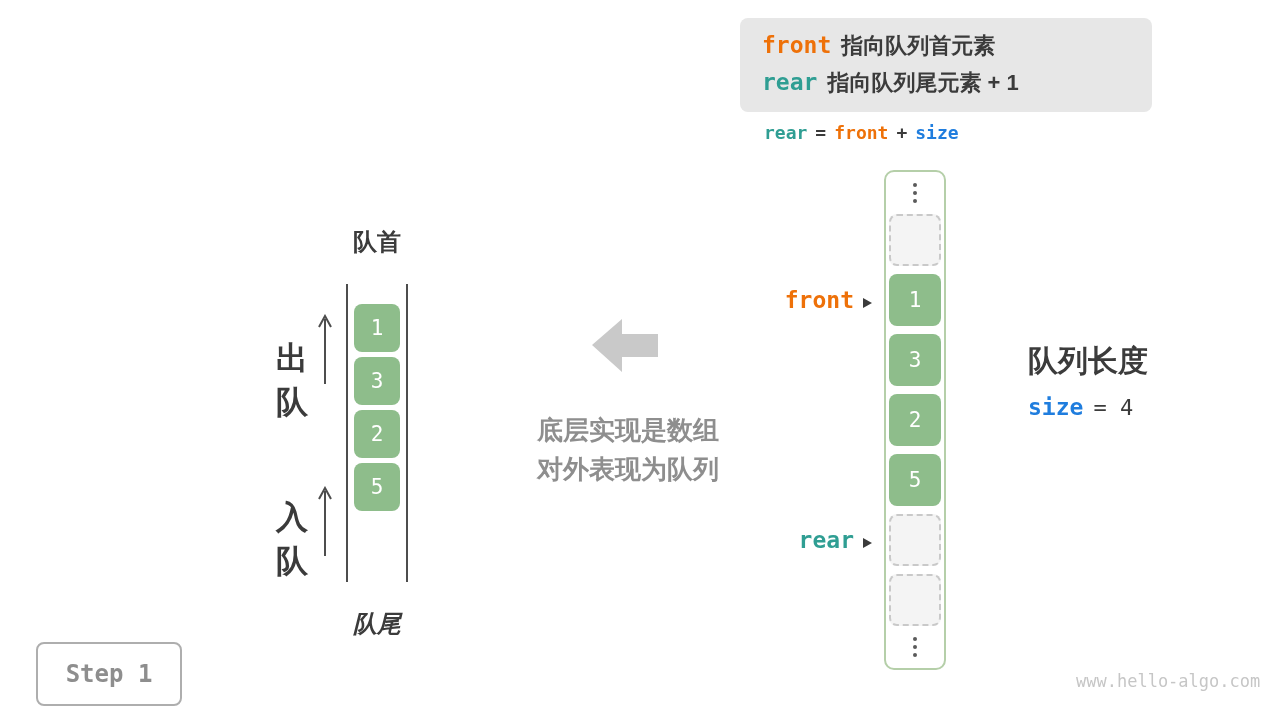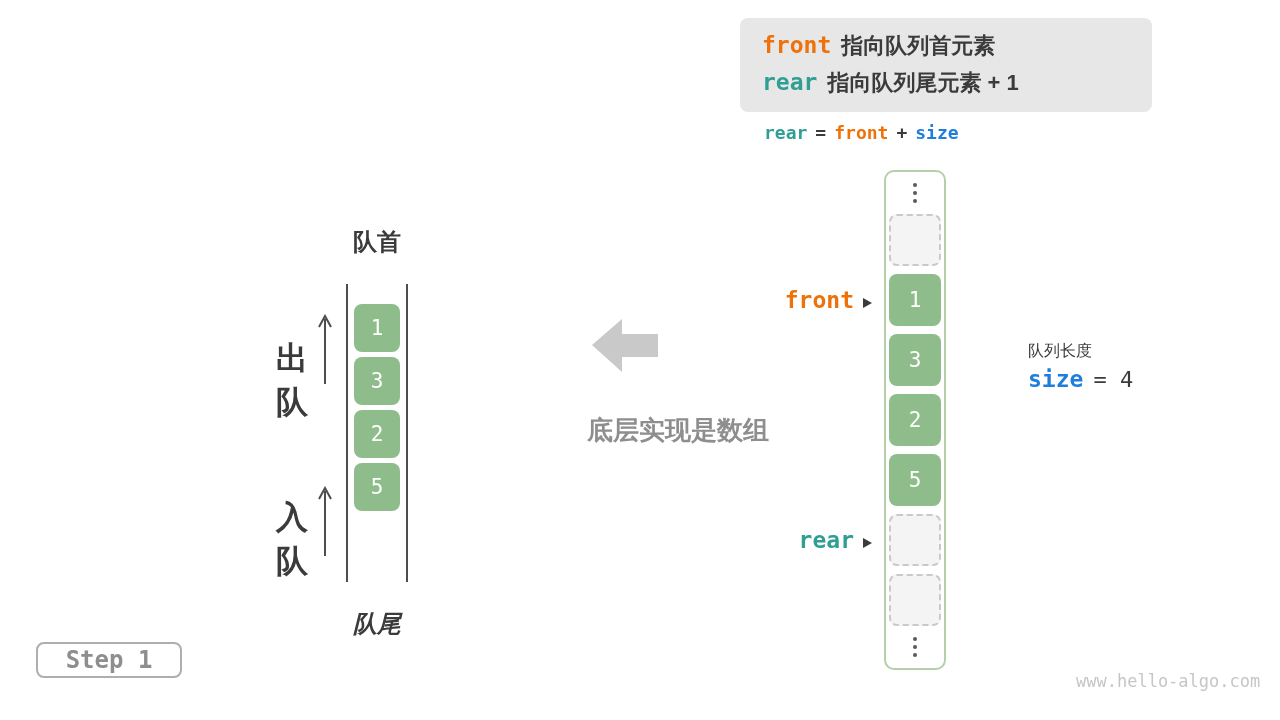--- a/index.html
+++ b/index.html
@@ -50,21 +50,21 @@
   
   .pointer{left:640px;width:232px;text-align:right;font-size:23px;line-height:30px;white-space:nowrap;}
   .pointer-front{top:285px;}
   .pointer-rear{top:525px;}
   .tri-right{display:inline-block;width:0;height:0;margin-left:9px;
              border-left:9px solid var(--text-dark);
              border-top:5px solid transparent;border-bottom:5px solid transparent;}
 
   
   .size-block{left:1028px;top:341px;white-space:nowrap;}
-  .size-title{font-size:16px;font-weight:400;color:var(--text-dark);margin-bottom:4px;}
+  .size-title{font-size:30px;font-weight:700;color:var(--text-dark);margin-bottom:12px;}
   .size-term{font-size:23px;}
   .size-rest{font-family:"DejaVu Sans Mono","Liberation Mono",monospace;font-size:22px;color:var(--text-dark);margin-left:10px;}
 
   
   .queue-frame{left:346px;top:284px;width:62px;height:298px;}
   .qline{position:absolute;top:0;width:2px;height:100%;background:var(--line-dark);}
   .qline.left{left:0;}
   .qline.right{right:0;}
   .queue-cells{position:absolute;left:0;top:20px;width:100%;
                display:flex;flex-direction:column;align-items:center;gap:5px;}
@@ -76,25 +76,25 @@
   .q-tail{top:608px;font-style:italic;}
   .q-side-label{left:250px;width:58px;text-align:right;font-size:32px;font-weight:700;color:var(--text-dark);}
   .q-deq{top:337px;}
   .q-enq{top:496px;}
   .up-arrow{left:316px;width:18px;height:70px;}
   .up-arrow-1{top:314px;}
   .up-arrow-2{top:486px;}
 
   
   .big-arrow{left:592px;top:317px;width:66px;height:57px;}
-  .mid-caption{left:487px;top:411px;width:282px;text-align:right;
+  .mid-caption{left:487px;top:411px;width:282px;text-align:center;
                font-size:26px;line-height:39px;font-weight:700;color:var(--text-gray);}
 
   
-  .step-box{left:36px;top:642px;width:146px;height:36px;background:#fff;
+  .step-box{left:36px;top:642px;width:146px;height:64px;background:#fff;
             border:2px solid #aeaeae;border-radius:8px;
             display:flex;align-items:center;justify-content:center;}
   .step-label{font-size:24px;color:var(--text-gray);}
   .watermark{left:1076px;top:671px;font-family:"DejaVu Sans Mono","Liberation Mono",monospace;
              font-size:17px;color:#c6c6c6;}
 </style>
 </head>
 <body>
 
 <div>
@@ -171,20 +171,21 @@
   <svg class="abs up-arrow up-arrow-2" viewBox="0 0 18 70">
     <line x1="9" y1="70" x2="9" y2="5" stroke="#4d4d4d" stroke-width="2"></line>
     <polyline points="3,13 9,2 15,13" fill="none" stroke="#4d4d4d" stroke-width="2"></polyline>
   </svg>
 
   <svg class="abs big-arrow" viewBox="0 0 66 57">
     <polygon points="0,28 30,2 30,17 66,17 66,40 30,40 30,55" fill="#c9c9c9"></polygon>
   </svg>
   <div class="abs mid-caption">
     <div>底层实现是数组</div>
+    <div>对外表现为队列</div>
   </div>
 
   <div class="abs step-box">
     <span class="mono step-label">Step 1</span>
   </div>
 
   <div class="abs watermark">www.hello-algo.com</div>
 
 </div>
 

